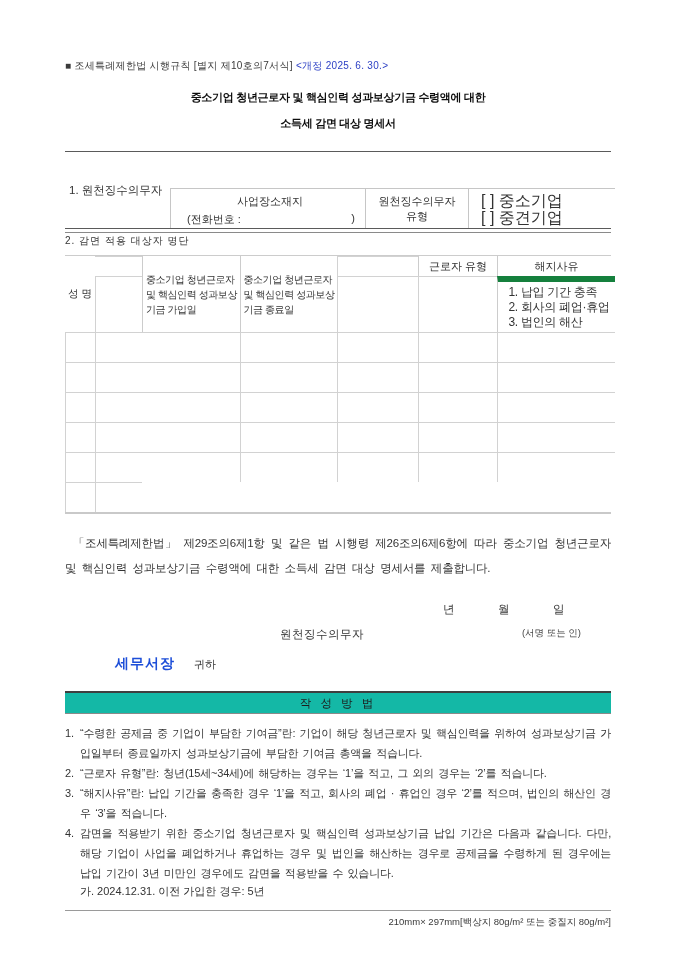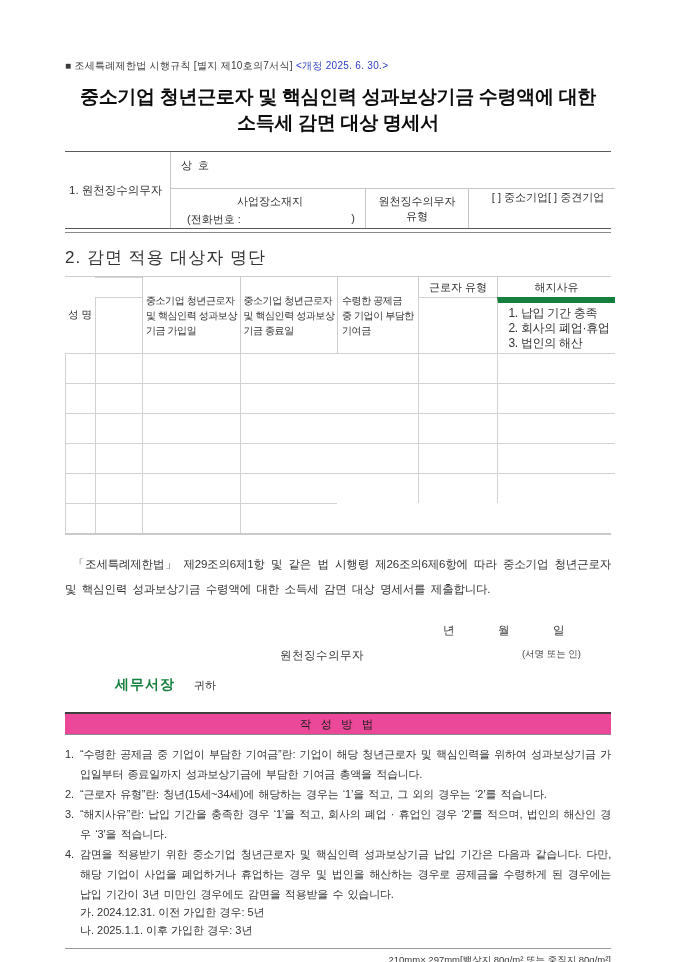--- a/index.html
+++ b/index.html
@@ -7,42 +7,42 @@
        font-family:"Liberation Sans","DejaVu Sans",sans-serif;
        color:#333;font-size:11px;-webkit-font-smoothing:antialiased;}
   .page{position:relative;width:676px;height:962px;padding:0 65px;box-sizing:border-box;}
   .pre{white-space:pre-wrap;}
 
   
   .notice{padding-top:59px;font-size:10px;color:#3a3a3a;letter-spacing:.3px;}
   .notice .rev{color:#2b3fc4;}
 
   
-  .title{margin-top:11px;text-align:center;font-size:19px;font-weight:800;
+  .title{margin-top:11px;text-align:center;font-size:11px;font-weight:800;
          color:#0d0d0d;line-height:26px;letter-spacing:-0.3px;}
 
   
   .t1{margin-top:15px;display:grid;grid-template-columns:105px 195px 103px 147px;
       grid-template-rows:36px 40px;border-top:1px solid #5a5a5a;border-bottom:1px solid #5a5a5a;}
   .t1 > div{box-sizing:border-box;}
   .t1 .bl{border-left:1px solid #c6c6c6;}
   .t1 .bt{border-top:1px solid #c6c6c6;}
   .t1-label{grid-row:1/3;grid-column:1;display:flex;align-items:center;padding-left:4px;font-size:11.5px;}
   .t1-trade{grid-row:1;grid-column:2;padding:6px 0 0 10px;font-size:11px;}
   .t1-brn{grid-row:1;grid-column:3/5;padding:6px 0 0 10px;font-size:11px;}
   .t1-work{grid-row:2;grid-column:2;padding:5px 6px 0 10px;font-size:11px;text-align:center;}
   .phone-row{display:flex;justify-content:space-between;padding:3px 4px 0 6px;}
   .t1-type{grid-row:2;grid-column:3;display:flex;align-items:center;justify-content:center;
            text-align:center;font-size:11px;line-height:15px;}
-  .t1-opts{grid-row:2;grid-column:4;display:flex;flex-direction:row;justify-content:center;
-           padding-left:12px;font-size:11px;line-height:17px;}
+  .t1-opts{grid-row:2;grid-column:4;display:flex;flex-direction:column;justify-content:center;
+           padding-left:12px;font-size:16px;line-height:17px;}
   .dbl{height:0;border-top:1px solid #8a8a8a;margin-top:3px;}
 
   
-  .h2{margin-top:13px;font-size:17px;letter-spacing:1px;}
+  .h2{margin-top:1px;font-size:10px;letter-spacing:1px;}
 
   
   .t2{margin-top:7px;display:grid;grid-template-columns:30px 47px 98px 97px 81px 79px 118px;
       grid-template-rows:20px 56px repeat(6,30px);
       border-top:1px solid #cccccc;border-bottom:2px solid #c9c9c9;}
   .t2 > div{box-sizing:border-box;}
   .t2 .h{border-left:1px solid #cccccc;display:flex;align-items:center;justify-content:center;
          text-align:left;}
   .t2 .h.nl{border-left:none;}
   .c-name{grid-row:1/3;grid-column:1;font-size:10.5px;}
@@ -65,25 +65,25 @@
 
   
   .date-row{position:relative;margin-top:21px;height:16px;font-size:11.5px;}
   .date-row .y{position:absolute;left:378px;}
   .date-row .m{position:absolute;left:433px;}
   .date-row .d{position:absolute;left:488px;}
   .sign-row{position:relative;margin-top:9px;height:16px;}
   .sign-row .who{position:absolute;left:215px;font-size:11.5px;letter-spacing:.5px;}
   .sign-row .seal{position:absolute;right:30px;font-size:9.5px;color:#444;}
   .recv-row{margin-top:12px;height:20px;padding-left:50px;}
-  .recv-row .chief{font-size:14px;font-weight:800;color:#15803d;letter-spacing:1px;}
+  .recv-row .chief{font-size:14px;font-weight:800;color:#1d4ed8;letter-spacing:1px;}
   .recv-row .hon{font-size:11px;margin-left:16px;}
 
   
-  .instr-bar{margin-top:16px;height:23px;background:#ec4899;border-top:2px solid #3f3f3f;
+  .instr-bar{margin-top:16px;height:23px;background:#14b8a6;border-top:2px solid #3f3f3f;
              border-bottom:1px solid #8a8a8a;display:flex;align-items:center;justify-content:center;
              font-size:11.5px;color:#1d1d1d;letter-spacing:3px;box-sizing:border-box;}
   .instr-list{margin-top:9px;}
   .instr-item{display:flex;line-height:20px;font-size:11px;letter-spacing:-0.2px;}
   .instr-item .n{width:15px;flex:0 0 15px;}
   .instr-item .t{flex:1;text-align:justify;word-spacing:1.5px;}
   .instr-sub{padding-left:15px;line-height:17.5px;font-size:11px;}
 
   
   .foot-rule{margin-top:9px;border-top:1px solid #9a9a9a;}
@@ -99,21 +99,20 @@
     <span class="rev">&lt;개정 2025. 6. 30.&gt;</span>
   </div>
 
   <div class="title">
     <div>중소기업 청년근로자 및 핵심인력 성과보상기금 수령액에 대한</div>
     <div>소득세 감면 대상 명세서</div>
   </div>
 
   <div class="t1">
     <div class="t1-label">1. 원천징수의무자</div>
-    <div class="t1-trade bl pre">상  호</div>
     <div class="t1-work bl bt">
       <div>사업장소재지</div>
       <div class="phone-row">
         <span>(전화번호 :</span>
         <span>)</span>
       </div>
     </div>
     <div class="t1-type bl bt pre">원천징수의무자
 유형</div>
     <div class="t1-opts bl bt">
@@ -126,23 +125,20 @@
   <div class="h2">2. 감면 적용 대상자 명단</div>
 
   <div class="t2">
     <div class="h nl c-name pre">성 명</div>
     <div class="h c-join pre">중소기업 청년근로자
 및 핵심인력 성과보상
 기금 가입일</div>
     <div class="h c-end pre">중소기업 청년근로자
 및 핵심인력 성과보상
 기금 종료일</div>
-    <div class="h c-contrib pre">수령한 공제금
-중 기업이 부담한
-기여금</div>
     <div class="h c-wt">근로자 유형</div>
     <div class="h c-ts">해지사유</div>
     <div class="h c-ts-opts pre">1. 납입 기간 충족
 2. 회사의 폐업·휴업
 3. 법인의 해산</div>
 
   <div class="e c0"></div>
       <div class="e"></div>
       <div class="e"></div>
       <div class="e"></div>
@@ -219,19 +215,18 @@
     </div>
     <div class="instr-item">
       <span class="n">3.</span>
       <span class="t">“해지사유”란: 납입 기간을 충족한 경우 ‘1’을 적고, 회사의 폐업 · 휴업인 경우 ‘2’를 적으며, 법인의 해산인 경우 ‘3’을 적습니다.</span>
     </div>
     <div class="instr-item">
       <span class="n">4.</span>
       <span class="t">감면을 적용받기 위한 중소기업 청년근로자 및 핵심인력 성과보상기금 납입 기간은 다음과 같습니다. 다만, 해당 기업이 사업을 폐업하거나 휴업하는 경우 및 법인을 해산하는 경우로 공제금을 수령하게 된 경우에는 납입 기간이 3년 미만인 경우에도 감면을 적용받을 수 있습니다.</span>
     </div>
     <div class="instr-sub">가. 2024.12.31. 이전 가입한 경우: 5년</div>
-    <div class="instr-sub">나. 2025.1.1. 이후 가입한 경우: 3년</div>
   </div>
 
   <div class="foot-rule"></div>
   <div class="foot">210mm× 297mm[백상지 80g/m² 또는 중질지 80g/m²]</div>
 
 </div>
 
 </body></html>

